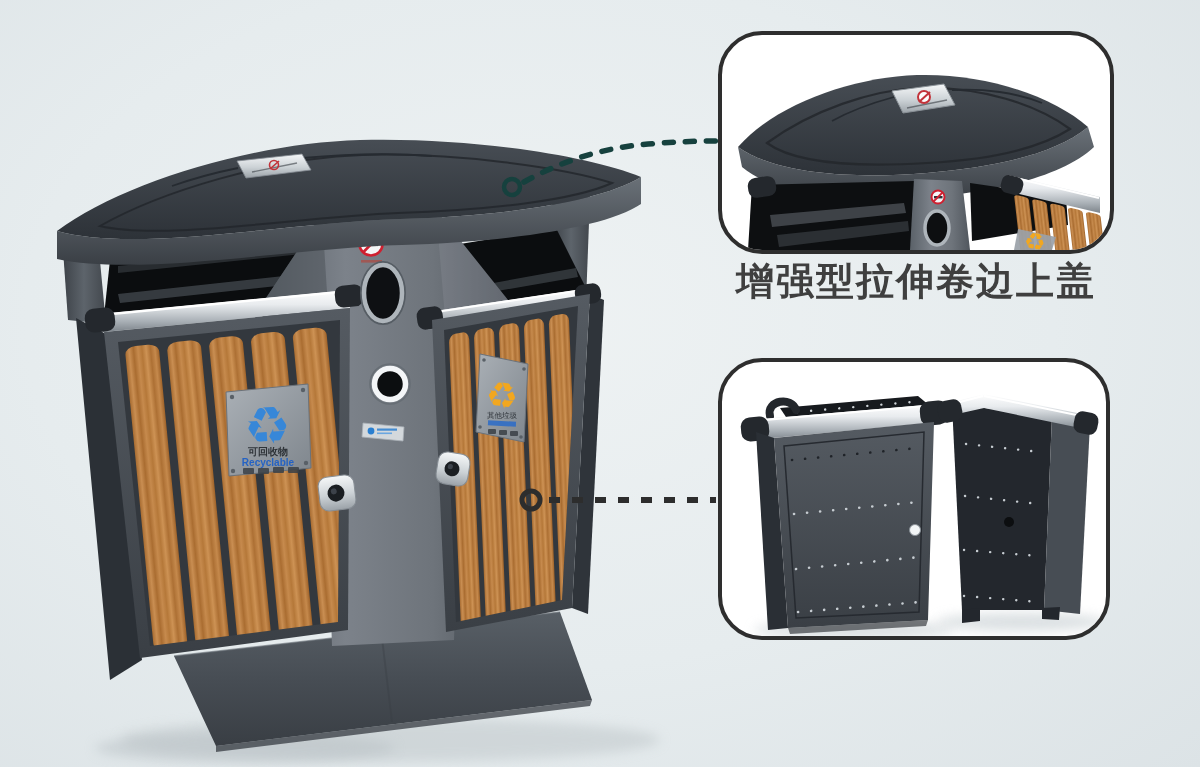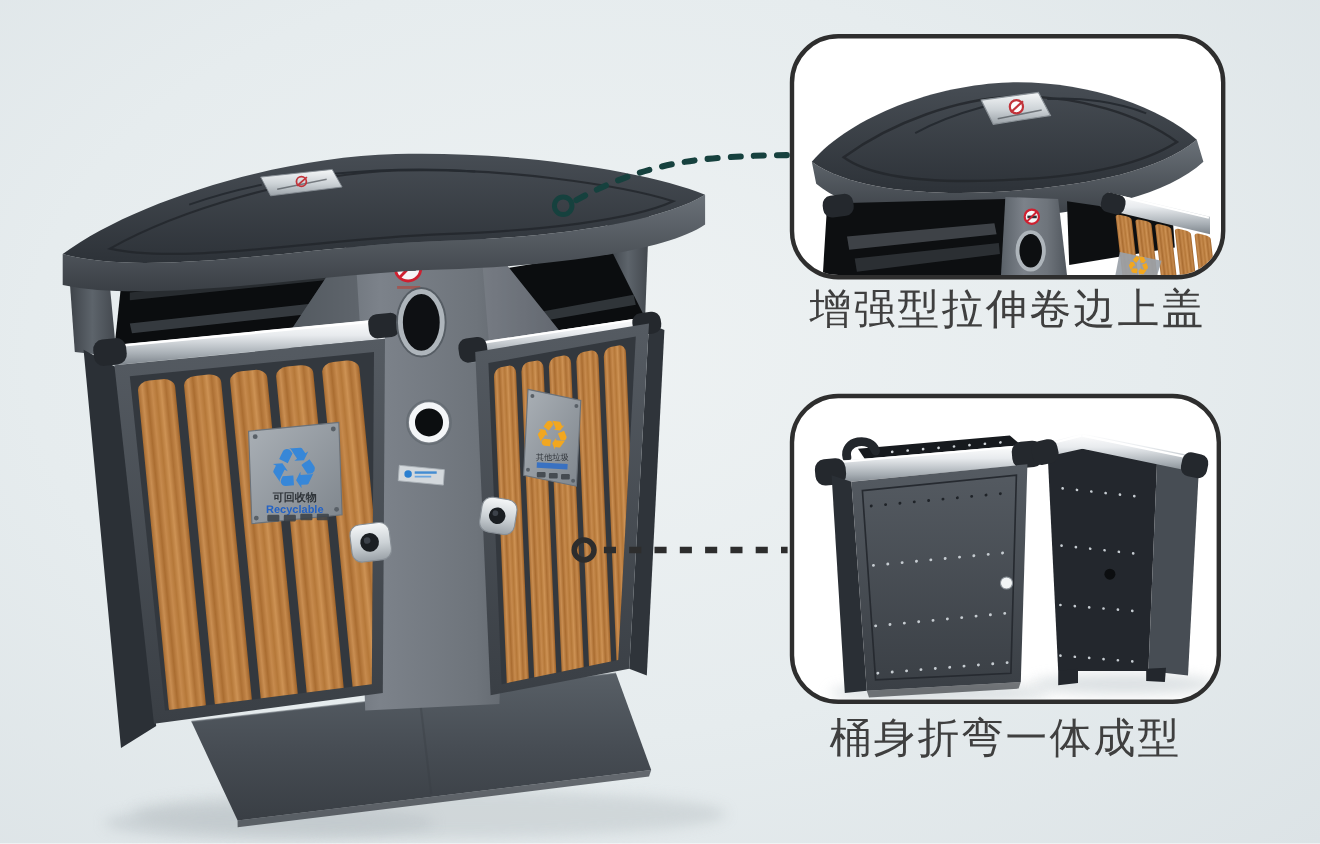--- a/index.html
+++ b/index.html
@@ -8,21 +8,21 @@
     background:radial-gradient(ellipse at 45% 42%, #eef2f3 0%, #e6ecee 55%, #dce3e6 100%);
     font-family:"Liberation Sans","DejaVu Sans",sans-serif;
   }
   .abs{position:absolute;}
   .callout-card{
     position:absolute;background:#ffffff;border:4px solid #2e2e2e;border-radius:44px;
     overflow:hidden;box-sizing:content-box;
   }
   .caption{
     position:absolute;text-align:center;color:#3f3f3f;font-size:38px;
-    letter-spacing:2px;font-weight:400;white-space:nowrap;
+    letter-spacing:2px;font-weight:700;white-space:nowrap;
   }
   svg{display:block;}
 </style>
 </head>
 <body>
 
 <div class="stage">
 
   <svg class="abs" style="left:0;top:0" width="720" height="767" viewBox="0 0 720 767">
     <defs>
@@ -339,21 +339,20 @@
         <polygon points="224,42 262,32 370,54 368,68 262,46 226,54" fill="url(#railG)"></polygon>
         <line x1="226" y1="43" x2="261" y2="34" stroke="#ffffff" stroke-width="2"></line>
         <line x1="262" y1="34" x2="369" y2="56" stroke="#ffffff" stroke-width="2"></line>
         <rect x="-12" y="-11" width="24" height="22" rx="8" transform="translate(228,49) rotate(-12)" fill="#24282d"></rect>
         <rect x="-12" y="-11" width="24" height="22" rx="8" transform="translate(364,61) rotate(12)" fill="#24282d"></rect>
         <polygon points="240,248 258,246 258,259 240,261" fill="#23272d"></polygon>
         <polygon points="320,246 338,245 337,258 320,257" fill="#23272d"></polygon>
       </g>
     </svg>
   </div>
-  <div class="caption" style="left:718px;top:646px;width:392px">桶身折弯一体成型</div>
 
   <svg class="abs" style="left:0;top:0;pointer-events:none" width="1200" height="767" viewBox="0 0 1200 767">
     <g>
       <circle cx="512" cy="187" r="8" fill="none" stroke="#16413e" stroke-width="4.5"></circle>
       <path d="M 524 182 C 560 162 600 148 648 144 C 672 142 696 141 717 141" fill="none" stroke="#16413e" stroke-width="5.5" stroke-dasharray="9 12" stroke-linecap="round"></path>
     </g>
     <g>
       <circle cx="531" cy="500" r="9" fill="none" stroke="#2d2d2d" stroke-width="5"></circle>
       <path d="M 549 500 L 716 500" fill="none" stroke="#2d2d2d" stroke-width="6" stroke-dasharray="11 12"></path>
     </g>

